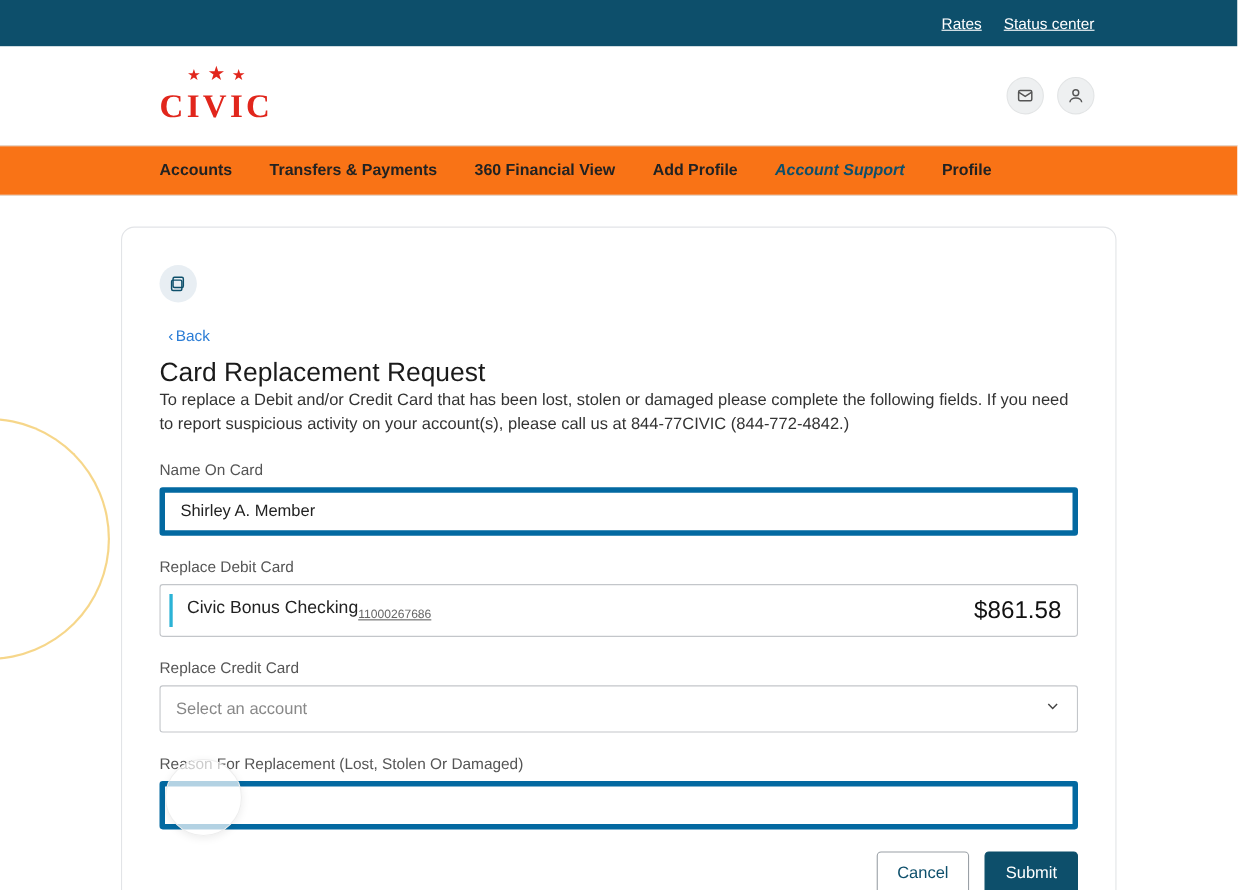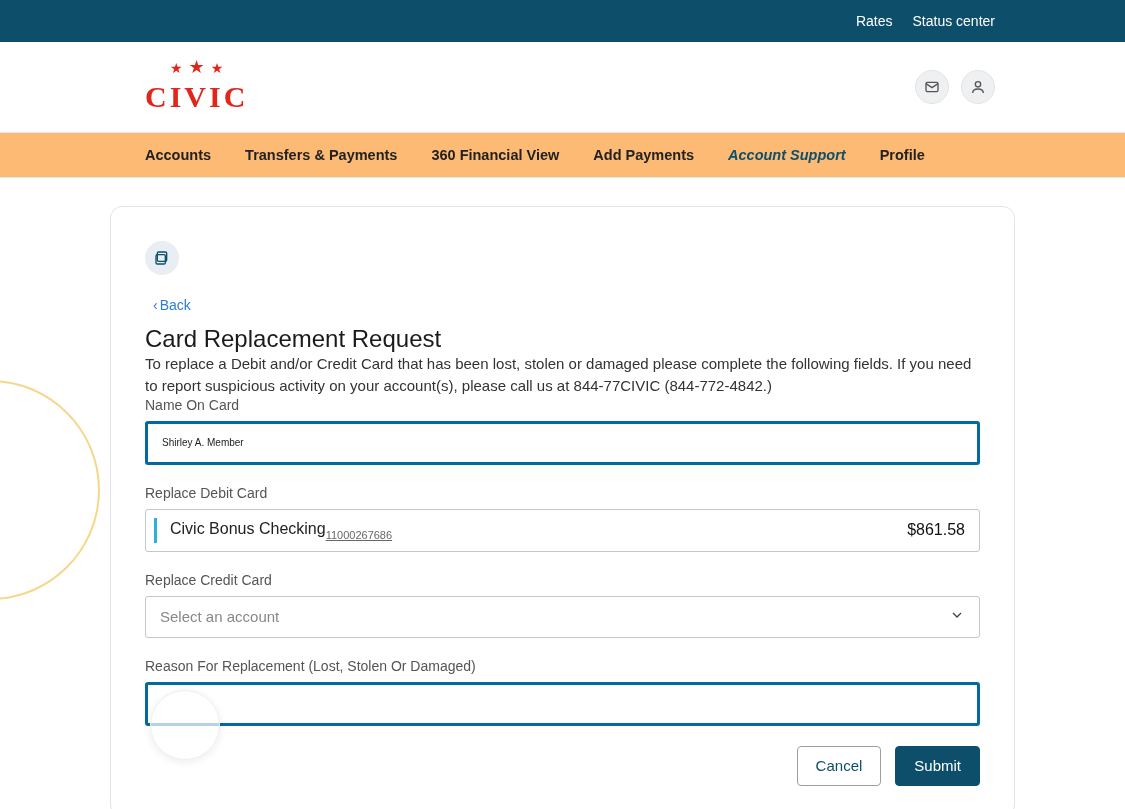--- a/index.html
+++ b/index.html
@@ -1,46 +1,46 @@
 <!DOCTYPE html>
 <html><head>
 <meta charset="utf-8">
 <style>
   * { box-sizing: border-box; margin: 0; padding: 0; }
   body { font-family: -apple-system, BlinkMacSystemFont, "Segoe UI", Arial, sans-serif; background: #fff; color: #222; width: 1125px; }
   .topbar { background: #0d4f6b; height: 42px; display: flex; justify-content: flex-end; align-items: center; padding-right: 130px; gap: 20px; }
-  .topbar a { color: #fff; font-size: 14px; cursor: pointer; }
+  .topbar a { color: #fff; font-size: 14px; text-decoration: underline; cursor: pointer; }
   .header-row { display: flex; justify-content: space-between; align-items: center; padding: 18px 130px 18px 145px; }
   .logo { display: flex; flex-direction: column; align-items: center; }
   .logo-stars { display: flex; justify-content: center; gap: 6px; margin-bottom: -2px; }
   .star { color: #e1261c; font-size: 14px; }
   .star.mid { font-size: 18px; transform: translateY(-4px); }
   .logo-text { color: #e1261c; font-weight: 700; font-size: 30px; letter-spacing: 3px; font-family: serif; }
   .header-icons { display: flex; gap: 12px; }
   .icon-btn { width: 34px; height: 34px; border-radius: 50%; background: #eef0f1; border: 1px solid #e2e4e5; display: flex; align-items: center; justify-content: center; cursor: pointer; color: #555; }
-  .navbar { background: #fdba74; padding: 0 145px; height: 46px; display: flex; align-items: center; gap: 34px; border-top: 1px solid #e4e6e7; border-bottom: 1px solid #e4e6e7; }
+  .navbar { background: #f97316; padding: 0 145px; height: 46px; display: flex; align-items: center; gap: 34px; border-top: 1px solid #e4e6e7; border-bottom: 1px solid #e4e6e7; }
   .nav-item { font-size: 14.5px; font-weight: 600; color: #222; cursor: pointer; }
   .nav-item.active { color: #0d4f6b; font-style: italic; }
   .bg-arc { position: absolute; left: -60px; top: 380px; width: 160px; height: 220px; border: 2px solid #f3c65a; border-left: none; border-radius: 0 110px 110px 0; opacity: .7; pointer-events: none; }
   .card { margin: 28px 110px 40px 110px; border: 1px solid #e2e4e7; border-radius: 12px; padding: 34px 34px 30px 34px; position: relative; }
   .card-top-row { display: flex; justify-content: space-between; align-items: center; }
   .page-title { font-size: 36px; font-weight: 800; color: #111; }
   .top-action { width: 34px; height: 34px; border-radius: 50%; background: #e8eef3; display: flex; align-items: center; justify-content: center; color: #0d4f6b; cursor: pointer; }
   .back-link { color: #2b7dd6; font-size: 14px; margin: 22px 0 12px 8px; cursor: pointer; display: inline-flex; align-items: center; gap: 2px; }
   .form-title { font-size: 24px; font-weight: 400; color: #1a1a1a; }
-  .form-desc { font-size: 15px; color: #333; line-height: 1.45; }
+  .form-desc { font-size: 15px; color: #333; line-height: 1.45; margin-bottom: 22px; }
   .form-label { font-size: 14px; color: #555; margin-bottom: 8px; display: block; }
-  .text-input { width: 100%; height: 44px; border: 3px solid #0369a1; border-radius: 3px; padding: 0 14px; font-size: 10px; color: #222; }
+  .text-input { width: 100%; height: 44px; border: 5px solid #0369a1; border-radius: 3px; padding: 0 14px; font-size: 15px; color: #222; }
   .field { margin-bottom: 20px; }
   .select-box { width: 100%; border: 1px solid #c3c6ca; border-radius: 3px; padding: 10px 14px; display: flex; justify-content: space-between; align-items: center; cursor: pointer; position: relative; }
   .select-box .accent { position: absolute; left: 8px; top: 8px; bottom: 8px; width: 3px; background: #2bb3d6; }
   .acct-main { display: flex; flex-direction: row; margin-left: 10px; }
   .acct-name { font-size: 16px; color: #222; }
   .acct-num { font-size: 11px; color: #666; margin-top: 9px; text-decoration: underline; }
-  .acct-balance { font-size: 16px; color: #111; }
+  .acct-balance { font-size: 22px; color: #111; }
   .select-placeholder { color: #888; font-size: 15px; }
   .chevron { color: #444; }
   .actions { display: flex; justify-content: flex-end; gap: 14px; margin-top: 18px; }
   .btn { height: 40px; padding: 0 18px; border-radius: 4px; font-size: 15px; cursor: pointer; font-weight: 500; }
   .btn-cancel { background: #fff; border: 1px solid #9aa0a6; color: #0d4f6b; }
   .btn-submit { background: #0d4f6b; border: 1px solid #0d4f6b; color: #fff; }
   .bubble { position: absolute; left: 150px; top: 690px; width: 70px; height: 70px; border-radius: 50%; background: rgba(255,255,255,.7); border: 1px solid #eee; box-shadow: 0 2px 8px rgba(0,0,0,.08); pointer-events: none; }
 </style>
 </head>
 <body>
@@ -72,21 +72,21 @@
           <path d="M4 21c0-4 4-6 8-6s8 2 8 6"></path>
         </svg>
     </div>
   </div>
 </div>
 
 <div class="navbar">
   <div class="nav-item">Accounts</div>
   <div class="nav-item">Transfers &amp; Payments</div>
   <div class="nav-item">360 Financial View</div>
-  <div class="nav-item">Add Payments</div>
+  <div class="nav-item">Add Profile</div>
   <div class="nav-item active">Account Support</div>
   <div class="nav-item">Profile</div>
 </div>
 
 <div class="bg-arc"></div>
 
 <div class="card">
   <div class="card-top-row">
     <div class="top-action">
       <svg width="16" height="16" viewBox="0 0 24 24" fill="none" stroke="currentColor" stroke-width="2">

